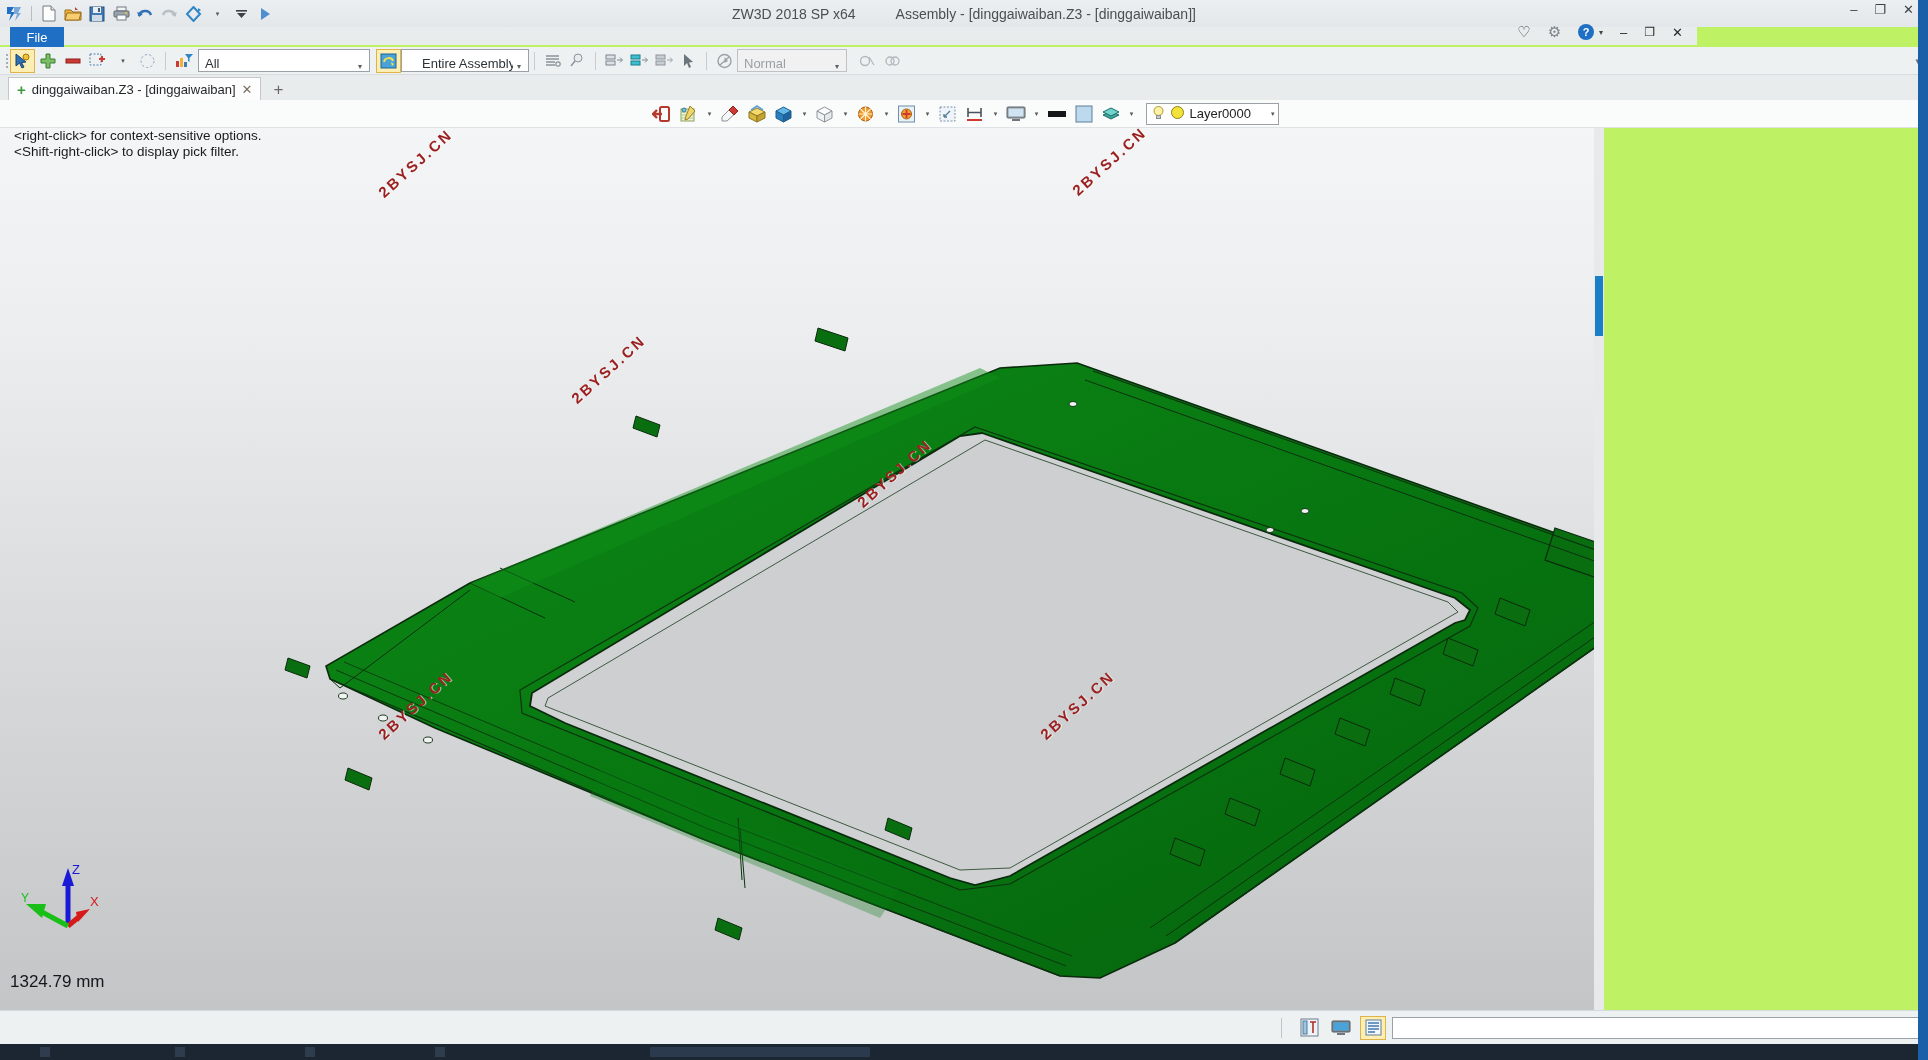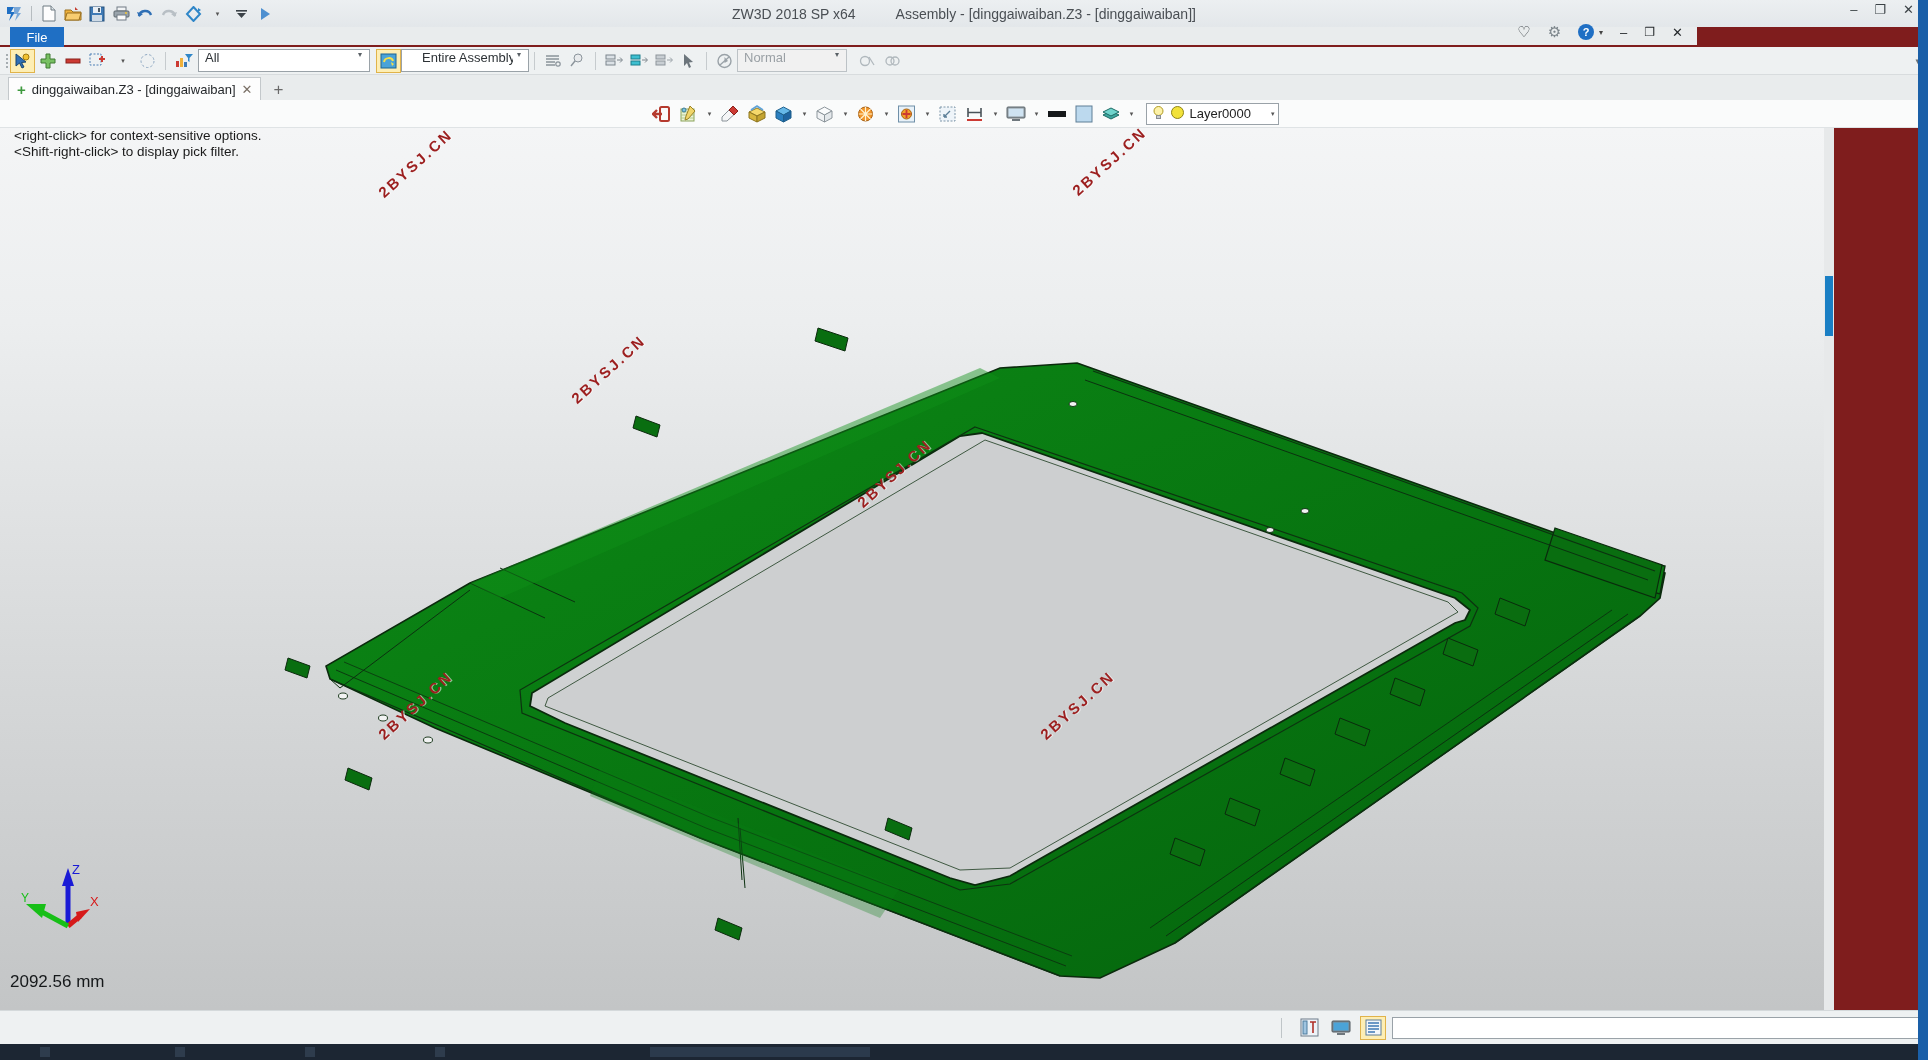--- a/index.html
+++ b/index.html
@@ -3,21 +3,21 @@
 <meta charset="utf-8">
 <style>
   * { box-sizing: border-box; }
   html, body {
     margin: 0; padding: 0;
     width: 1928px; height: 1060px;
     overflow: hidden;
     font-family: "Liberation Sans", sans-serif;
     background: #f0f0f0;
   }
-  #app { position: relative; width: 1928px; height: 1060px; background: #7f1d1d; }
+  #app { position: relative; width: 1928px; height: 1060px; background: #bef264; }
 
   
   .titlebar {
     position: absolute; left: 0; top: 0; width: 1928px; height: 27px;
     background: linear-gradient(#eceff1, #e3e7ea);
     display: flex; align-items: center;
   }
   .qat { display: flex; align-items: center; gap: 2px; padding-left: 3px; }
   .qat .ic { width: 22px; height: 22px; display: flex; align-items: center; justify-content: center; }
   .qat .sep { width: 1px; height: 15px; background: #b6bcc0; margin: 0 4px; }
@@ -52,21 +52,21 @@
   }
   .grip { width: 7px; height: 18px; display: flex; flex-direction: column;
           justify-content: center; align-items: center; gap: 2px; }
   .grip i { width: 2px; height: 2px; background: #8e969b; border-radius: 50%; display:block;}
   .tb-btn { width: 25px; height: 24px; display: flex; align-items: center; justify-content: center; }
   .tb-btn.active { background: #fdeeb4; border: 1px solid #e0b34a; }
   .tb-sep { width: 1px; height: 18px; background: #c6cbce; margin: 0 5px; }
   .caret { font-size: 7px; color: #555; margin-left: 1px; }
   .combo {
     height: 23px; background: #fff; border: 1px solid #9aa2a8;
-    display: flex; align-items: flex-start; padding: 0 3px 0 6px;
+    display: flex; align-items: flex-end; padding: 0 3px 0 6px;
     font-size: 13px; color: #2d3236;
   }
   .combo .txt { flex: 1; white-space: nowrap; overflow: hidden; }
   .combo .dd { font-size: 8px; color: #5a6166; padding: 0 4px; }
   .combo.disabled { background: #f1f1f1; color: #9aa0a5; border-color: #bcc2c6; }
 
   
   .tabbar {
     position: absolute; left: 0; top: 75px; width: 1928px; height: 25px;
     background: #e9eced; display: flex; align-items: flex-end; padding-left: 8px;
@@ -90,21 +90,21 @@
   .t2btn { width: 26px; height: 24px; display: flex; align-items: center; justify-content: center; }
   .layercombo {
     height: 22px; background: #fff; border: 1px solid #9aa2a8;
     display: flex; align-items: center; gap: 5px; padding: 0 4px 0 5px;
     font-size: 13px; color: #222; margin-left: 7px;
   }
   .layercombo .name { padding-right: 14px; }
 
   
   .viewport {
-    position: absolute; left: 0; top: 128px; width: 1834px; height: 882px;
+    position: absolute; left: 0; top: 128px; width: 1604px; height: 882px;
     background: linear-gradient(#f4f5f6 0%, #eceeef 22%, #d6d8d9 62%, #c3c5c6 100%);
     overflow: hidden;
   }
   .hint {
     position: absolute; left: 14px; top: 0px;
     font-size: 13.5px; color: #1a1a1a; line-height: 16px; white-space: pre-line;
   }
   .wm {
     position: absolute; color: #9c1f1f; font-weight: bold;
     font-size: 15px; letter-spacing: 2.5px;
@@ -627,21 +627,21 @@
         <line x1="48" y1="66" x2="60" y2="56" stroke="#d61a1a" stroke-width="5"></line>
         <path d="M70 49 L58 62 L56 52 Z" fill="#d61a1a"></path>
         <text x="70" y="46" font-family="Liberation Sans, sans-serif" font-size="13" fill="#d61a1a">X</text>
 
         <line x1="48" y1="66" x2="22" y2="52" stroke="#17bf17" stroke-width="5"></line>
         <path d="M6 44 L26 44 L22 58 Z" fill="#17bf17"></path>
         <text x="1" y="42" font-family="Liberation Sans, sans-serif" font-size="12" fill="#17bf17">Y</text>
       </svg>
     </div>
 
-    <div class="measure">2092.56 mm</div>
+    <div class="measure">1324.79 mm</div>
 
     <div class="vscroll">
       <div class="thumb"></div>
     </div>
   </div>
 
   <div class="bottombar">
     <div class="bb-right">
       <div class="bb-sep"></div>
       <div class="bb-ic">

